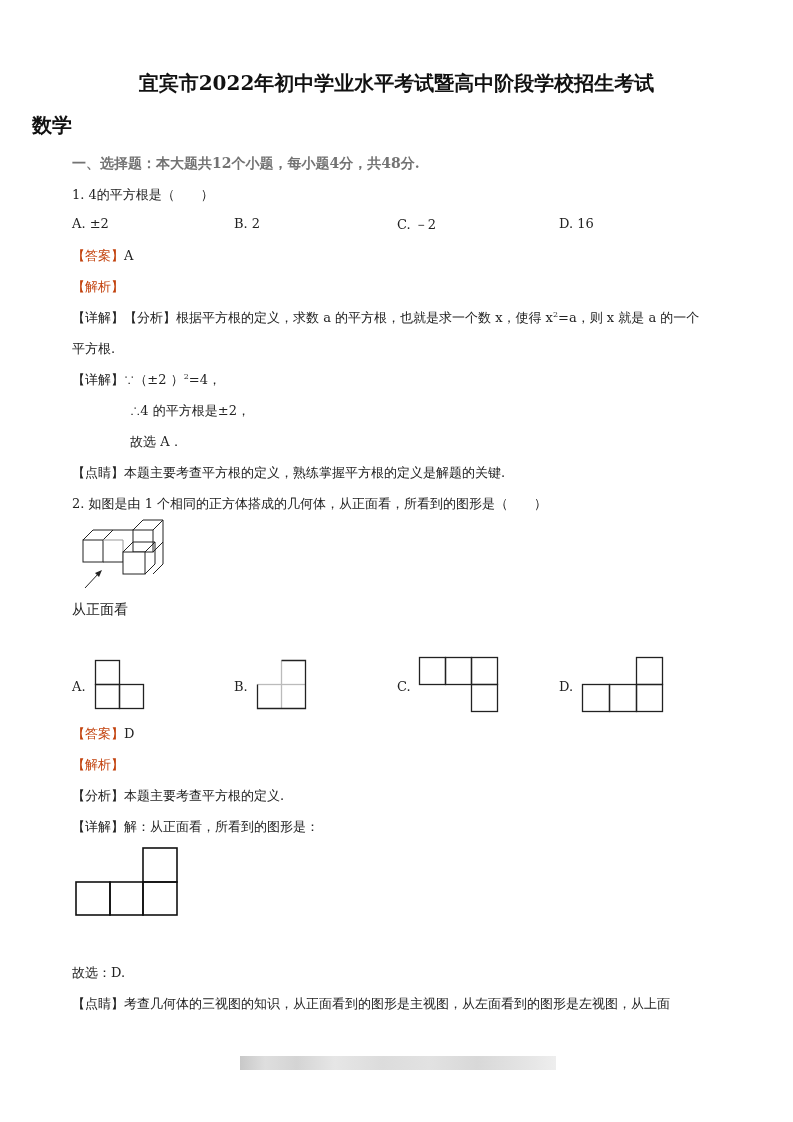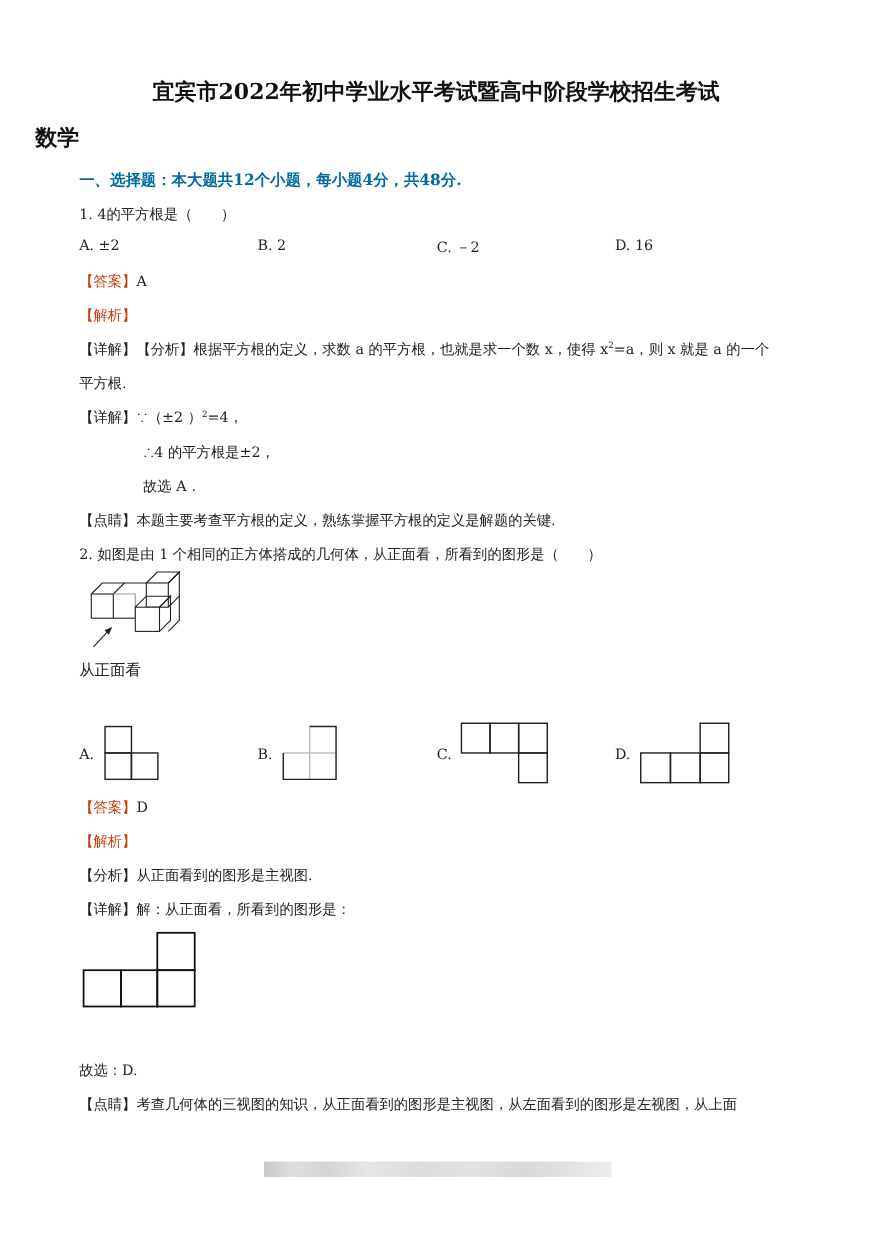--- a/index.html
+++ b/index.html
@@ -1,21 +1,21 @@
 <!DOCTYPE html>
 <html><head>
 <meta charset="utf-8">
 <style>
   html, body { margin: 0; padding: 0; background: #ffffff; }
   body { width: 793px; height: 1122px; position: relative; overflow: hidden;
          font-family: "DejaVu Serif", "Liberation Serif", serif; color: #222; }
   .abs { position: absolute; white-space: nowrap; }
   .title { left: 0; width: 793px; text-align: center; top: 70px; font-size: 20px; font-weight: bold; color: #111; }
   .subtitle { left: 0; width: 793px; text-align: left; top: 112px; font-size: 20px; font-weight: bold; color: #111; padding-left: 32px; }
-  .section { left: 72px; top: 155px; font-size: 14px; font-weight: bold; color: #0369a1; }
+  .section { left: 72px; top: 155px; font-size: 14px; font-weight: bold; color: #737373; }
   .line { font-size: 13px; color: #222; }
   .blue { color: #c2410c; }
   .opt { font-size: 13px; }
   sup { font-size: 8px; }
   svg { position: absolute; overflow: visible; }
   .footer-bar { left: 240px; top: 1056px; width: 316px; height: 14px;
     background: linear-gradient(90deg, #c8c8c8 0%, #dedede 8%, #d4d4d4 18%, #e6e6e6 30%, #dcdcdc 45%, #e2e2e2 60%, #d8d8d8 75%, #e4e4e4 90%, #eeeeee 100%); }
 </style>
 </head>
 <body>
@@ -109,21 +109,21 @@
     <rect x="0.5" y="27.5" width="27" height="27"></rect>
     <rect x="27.5" y="27.5" width="27" height="27"></rect>
     <rect x="54.5" y="27.5" width="26" height="27"></rect>
   </g>
 </svg>
 
 <div class="abs line" style="left:72px; top:725px;">
   <span class="blue">【答案】</span><span>D</span>
 </div>
 <div class="abs line blue" style="left:72px; top:756px;">【解析】</div>
-<div class="abs line" style="left:72px; top:787px;">【分析】从正面看到的图形是主视图.</div>
+<div class="abs line" style="left:72px; top:787px;">【分析】本题主要考查平方根的定义.</div>
 <div class="abs line" style="left:72px; top:818px;">【详解】解：从正面看，所看到的图形是：</div>
 
 <svg style="left:75px; top:847px;" width="104" height="70">
   <g fill="none" stroke="#111" stroke-width="1.6">
     <rect x="68" y="1" width="34" height="34"></rect>
     <rect x="1" y="35" width="34" height="33"></rect>
     <rect x="35" y="35" width="33" height="33"></rect>
     <rect x="68" y="35" width="34" height="33"></rect>
   </g>
 </svg>

